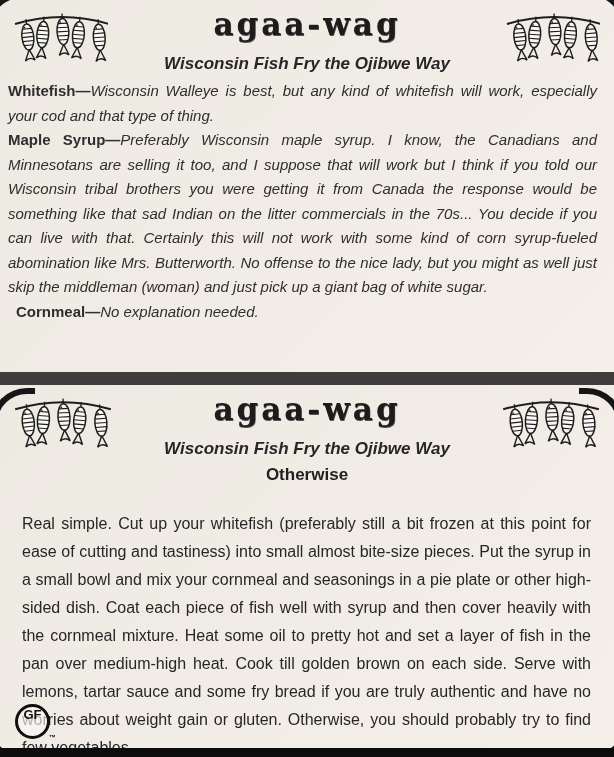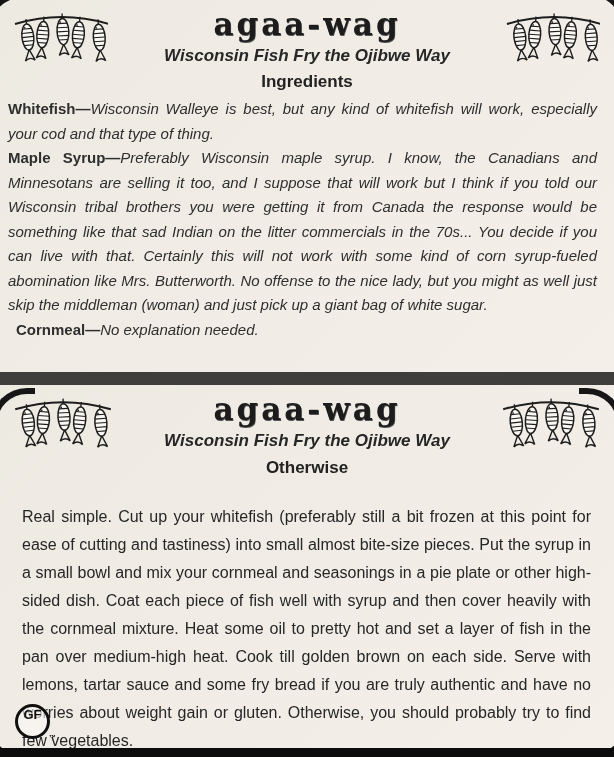--- a/index.html
+++ b/index.html
@@ -39,21 +39,21 @@
   .garland{flex:none;}
   .garland svg{display:block;}
   .title-block{flex:1;text-align:center;padding-top:1px;}
   .brand-title{
     font-family:"DejaVu Serif",serif;font-weight:700;
     font-size:31px;line-height:32px;letter-spacing:3px;color:#1c1c1c;
     text-shadow:0.5px 0.5px 0 #555;
   }
   .brand-subtitle{
     font-style:italic;font-weight:700;font-size:17px;line-height:20px;
-    margin-top:6px;color:#262626;
+    margin-top:14px;color:#262626;
   }
   .section-heading{
     text-align:center;font-weight:700;font-size:17px;color:#222;
     margin-top:6px;
   }
   .ing-body{padding:5px 17px 0 8px;}
   .ing{
     margin:0;font-size:15px;line-height:24.5px;text-align:justify;color:#2e2e2e;
   }
   .ing .lbl{font-weight:700;font-style:normal;}
@@ -134,21 +134,20 @@
         <div class="brand-title">agaa-wag</div>
         <div class="brand-subtitle">Wisconsin Fish Fry the Ojibwe Way</div>
       </div>
       <span class="garland">
         <svg width="94" height="57">
             <use href="#garland-sym" width="96" height="60"></use>
           </svg>
       </span>
     </div>
 
-    <div class="section-heading">Ingredients</div>
 
     <div class="ing-body">
       <p class="ing">
         <span class="lbl">Whitefish—</span><span class="desc">Wisconsin Walleye is best, but any kind of whitefish will work, especially your cod and that type of thing.</span>
       </p>
       <p class="ing">
         <span class="lbl">Maple Syrup—</span><span class="desc">Preferably Wisconsin maple syrup.  I know, the Canadians and Minnesotans are selling it too, and I suppose that will work but I think if you told our Wisconsin tribal brothers you were getting it from Canada the response would be something like that sad Indian on the litter commercials in the 70s...  You decide if you can live with that.  Certainly this will not work with some kind of corn syrup-fueled abomination like Mrs. Butterworth.  No offense to the nice lady, but you might as well just skip the middleman (woman) and just pick up a giant bag of white sugar.</span>
       </p>
       <p class="ing indent">
         <span class="lbl">Cornmeal—</span><span class="desc">No explanation needed.</span>

